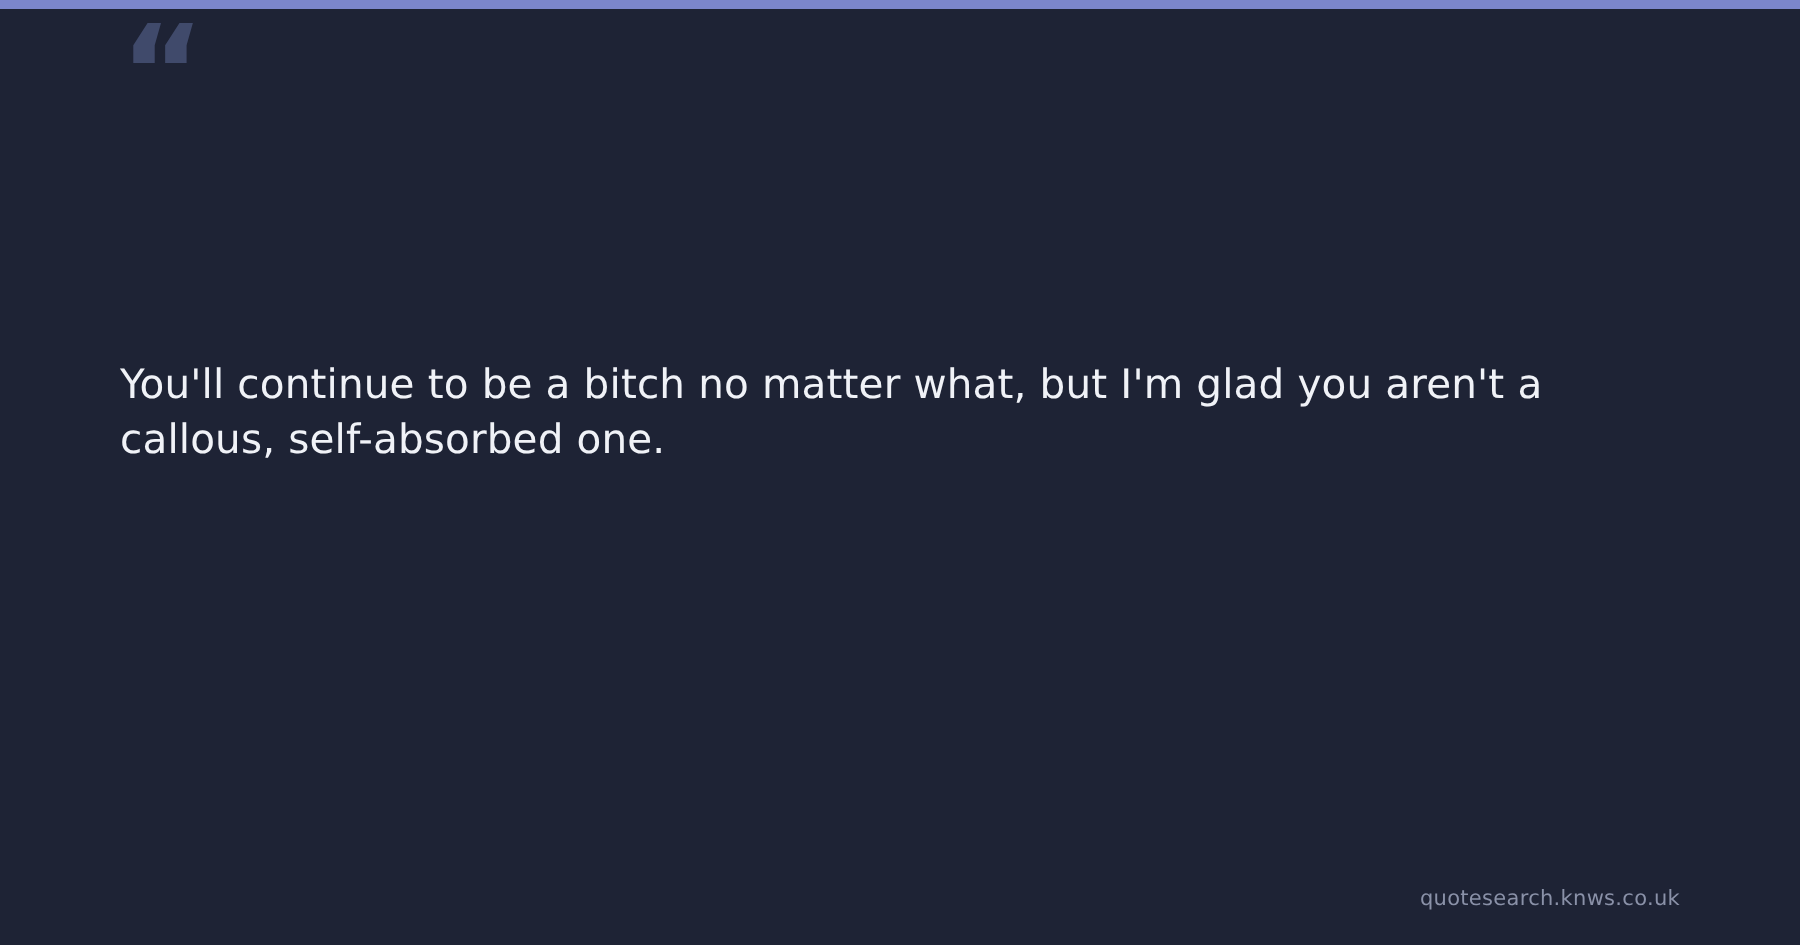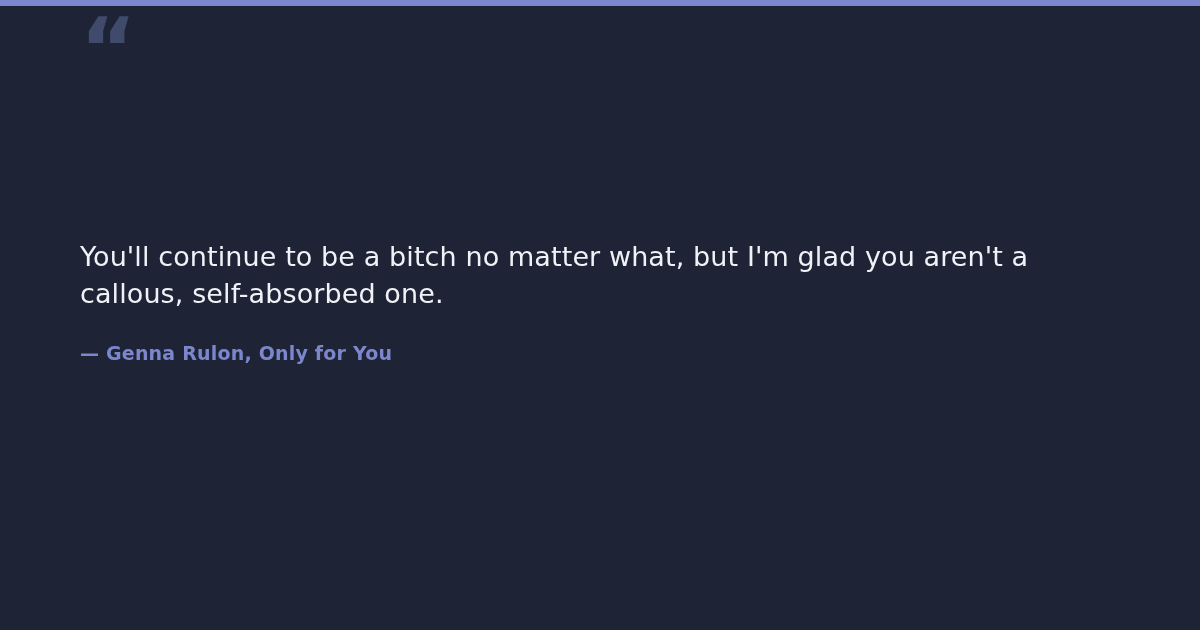--- a/index.html
+++ b/index.html
@@ -102,18 +102,18 @@
   <div class="accent-bar"></div>
 
   <div class="card-inner">
 
     <div class="quote-mark">“</div>
 
     <div class="quote-body">
       <p class="quote-text">You'll continue to be a bitch no matter what, but I'm glad you aren't a callous, self-absorbed one.</p>
     </div>
 
-    <p class="quote-attribution">— Genna Rulon, Only for You</p>
 
   </div>
 
+  <div class="watermark">quotesearch.knws.co.uk</div>
 
 </div>
 
 </body></html>

